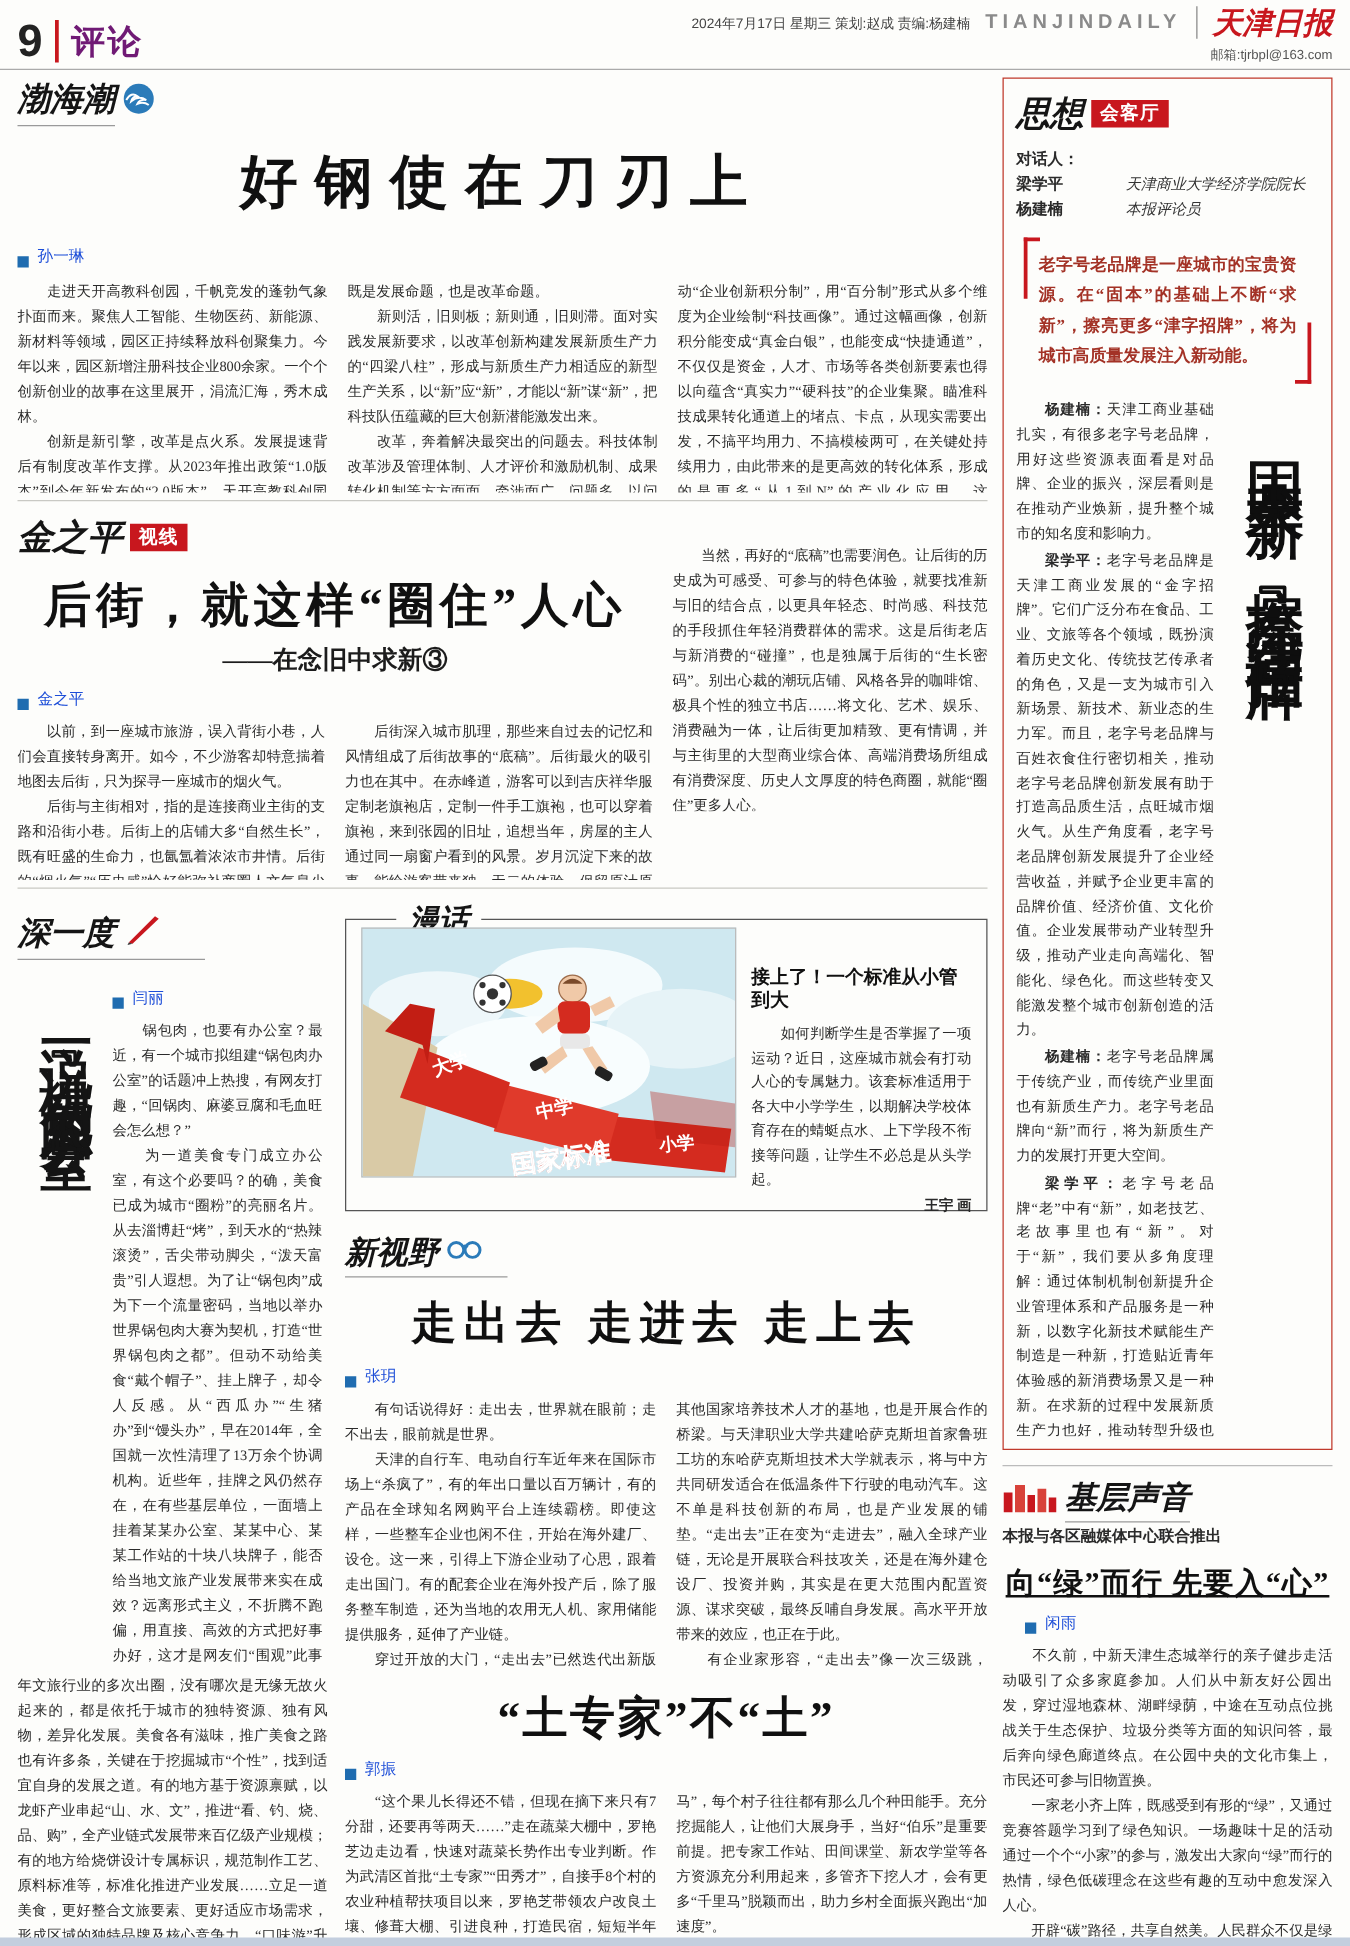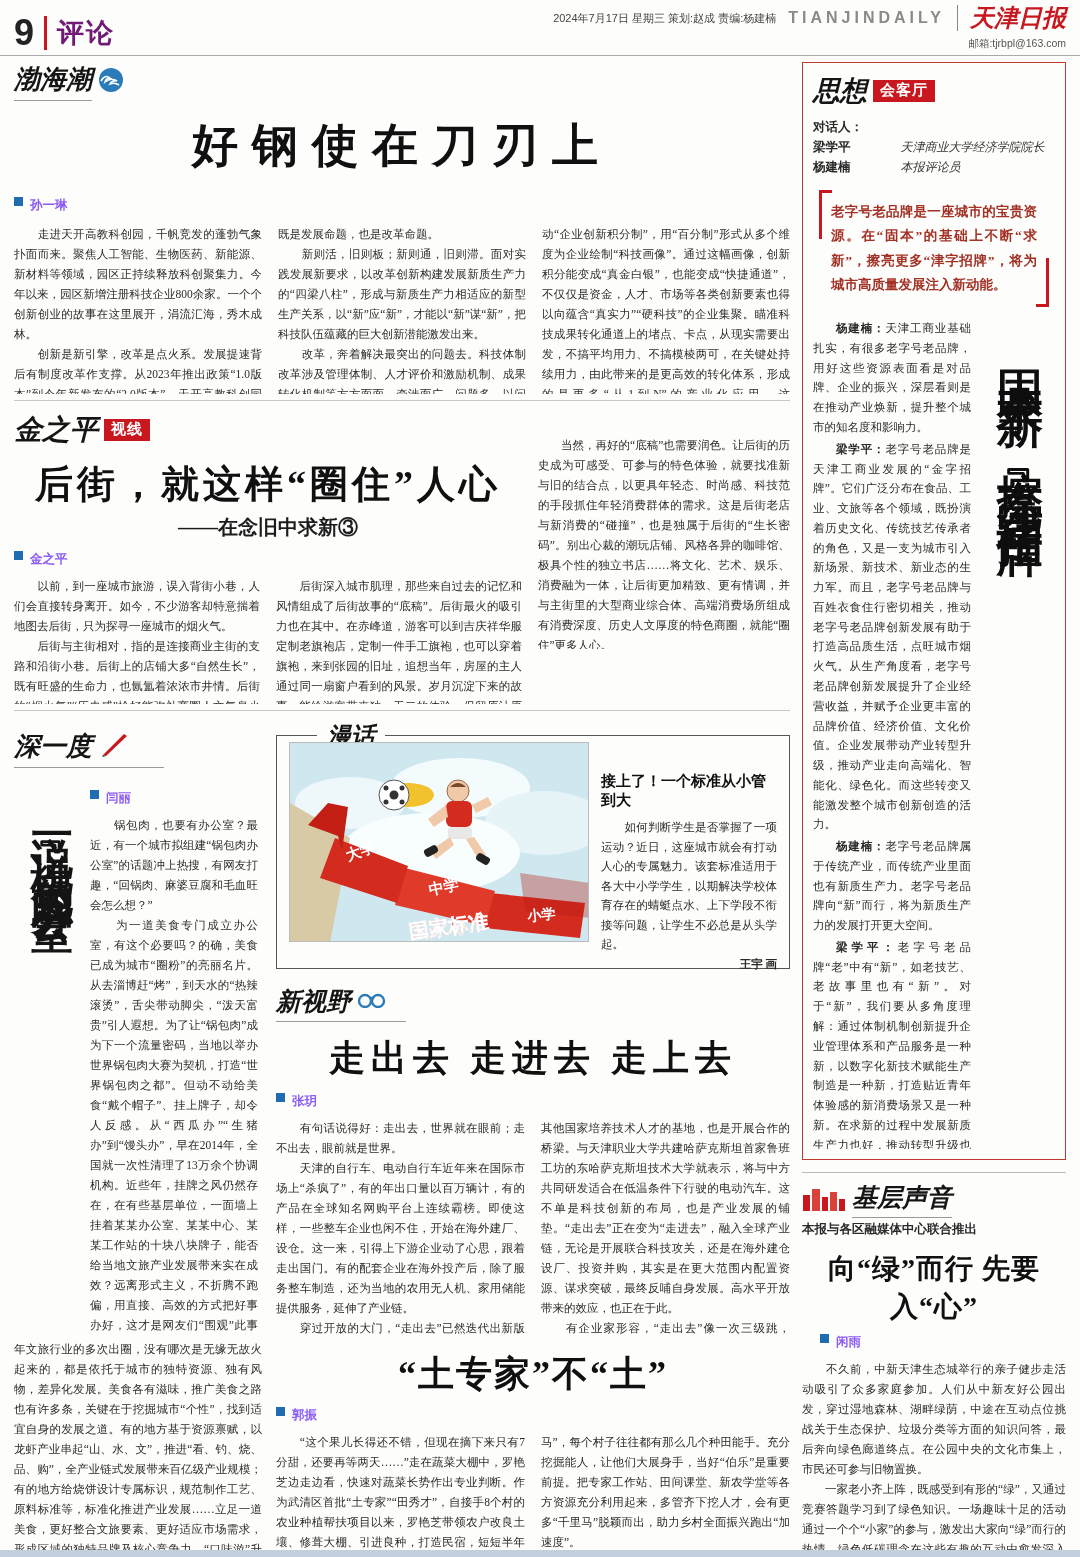--- a/index.html
+++ b/index.html
@@ -20,21 +20,21 @@
   .date-staff { font-size:11px; color:#444; font-family:"Liberation Sans",sans-serif;margin-left:36px; }
   .mast-en { font-size:16px; color:#8a8a8a; letter-spacing:4px; font-family:"Liberation Sans",sans-serif; font-weight:bold; }
   .mast-sep { width:1px; height:26px; background:#888; }
   .mast-cn { font-size:24px; color:#c8171e; font-weight:bold; font-style:italic; font-family:"DejaVu Serif",serif; }
   .hdr-email { font-size:10.5px; color:#555; margin-top:3px; font-family:"Liberation Sans",sans-serif; }
   
   .script-logo { font-family:"DejaVu Serif",serif; font-style:italic; font-weight:bold; color:#151515; }
   .logo-row { display:flex; align-items:center; gap:6px; }
   .logo-underline { border-bottom:1.5px solid #9a9a9a; padding-bottom:3px; }
   .badge { background:#c8171e; color:#fff; font-weight:bold; font-style:normal; font-family:"Liberation Sans",sans-serif; padding:1px 7px 2px; font-size:15px; letter-spacing:1px; }
-  .byline { display:flex; align-items:flex-start; gap:7px; font-size:12.5px; font-weight:bold; color:#8b5cf6; font-family:"Liberation Sans",sans-serif; }
+  .byline { display:flex; align-items:flex-end; gap:7px; font-size:12.5px; font-weight:normal; color:#1d4ed8; font-family:"Liberation Sans",sans-serif; }
   .byline::before { content:""; width:9px; height:9px; background:#1f6cb0; display:inline-block; }
   .bodytxt { font-size:11.5px; line-height:1.74; text-align:justify; white-space:pre-line; color:#2b2b2b; overflow:hidden; }
   .cols { display:flex; gap:16px; }
   .headline { font-weight:bold; color:#101010; text-align:center; font-family:"Liberation Serif",serif; }
   .hline { border:none; border-top:1px solid #c9c9c4; margin:6px 0; }
   
   .content { display:flex; padding:6px 14px 0 14px; gap:12px; }
   .main-area { width:776px; }
   .right-area { width:264px; }
   
@@ -91,21 +91,21 @@
   .sx-text p { text-indent:2em; margin-bottom:2px; }
   .sx-text b { font-family:"Liberation Sans",sans-serif; }
   .vtitle-right {
     writing-mode:vertical-rl; text-orientation:upright; font-size:46px; font-weight:bold;
     letter-spacing:10px; color:#0e0e0e; width:72px; height:830px; padding-top:14px;
     font-family:"Liberation Serif",serif;
   }
   
   .jc { margin-top:12px; border-top:1px solid #bbb; padding-top:8px; }
   .jc-sub { font-size:12.5px; font-weight:bold; font-family:"Liberation Sans",sans-serif; margin-top:3px; }
-  .jc-head { font-size:28px; letter-spacing:1px; margin:12px 0 8px; }
+  .jc-head { font-size:24px; letter-spacing:1px; margin:12px 0 8px;text-decoration:underline; }
   .jc .byline { margin-left:18px; }
   .jc .bodytxt { margin-top:8px; height:260px; }
   .footer-bar { position:absolute; left:0; bottom:0; width:100%; height:7px; background:#c3cede; }
   svg text { font-family:"Liberation Sans",sans-serif; }
 </style>
 </head>
 <body>
 
 <div id="page">
 

